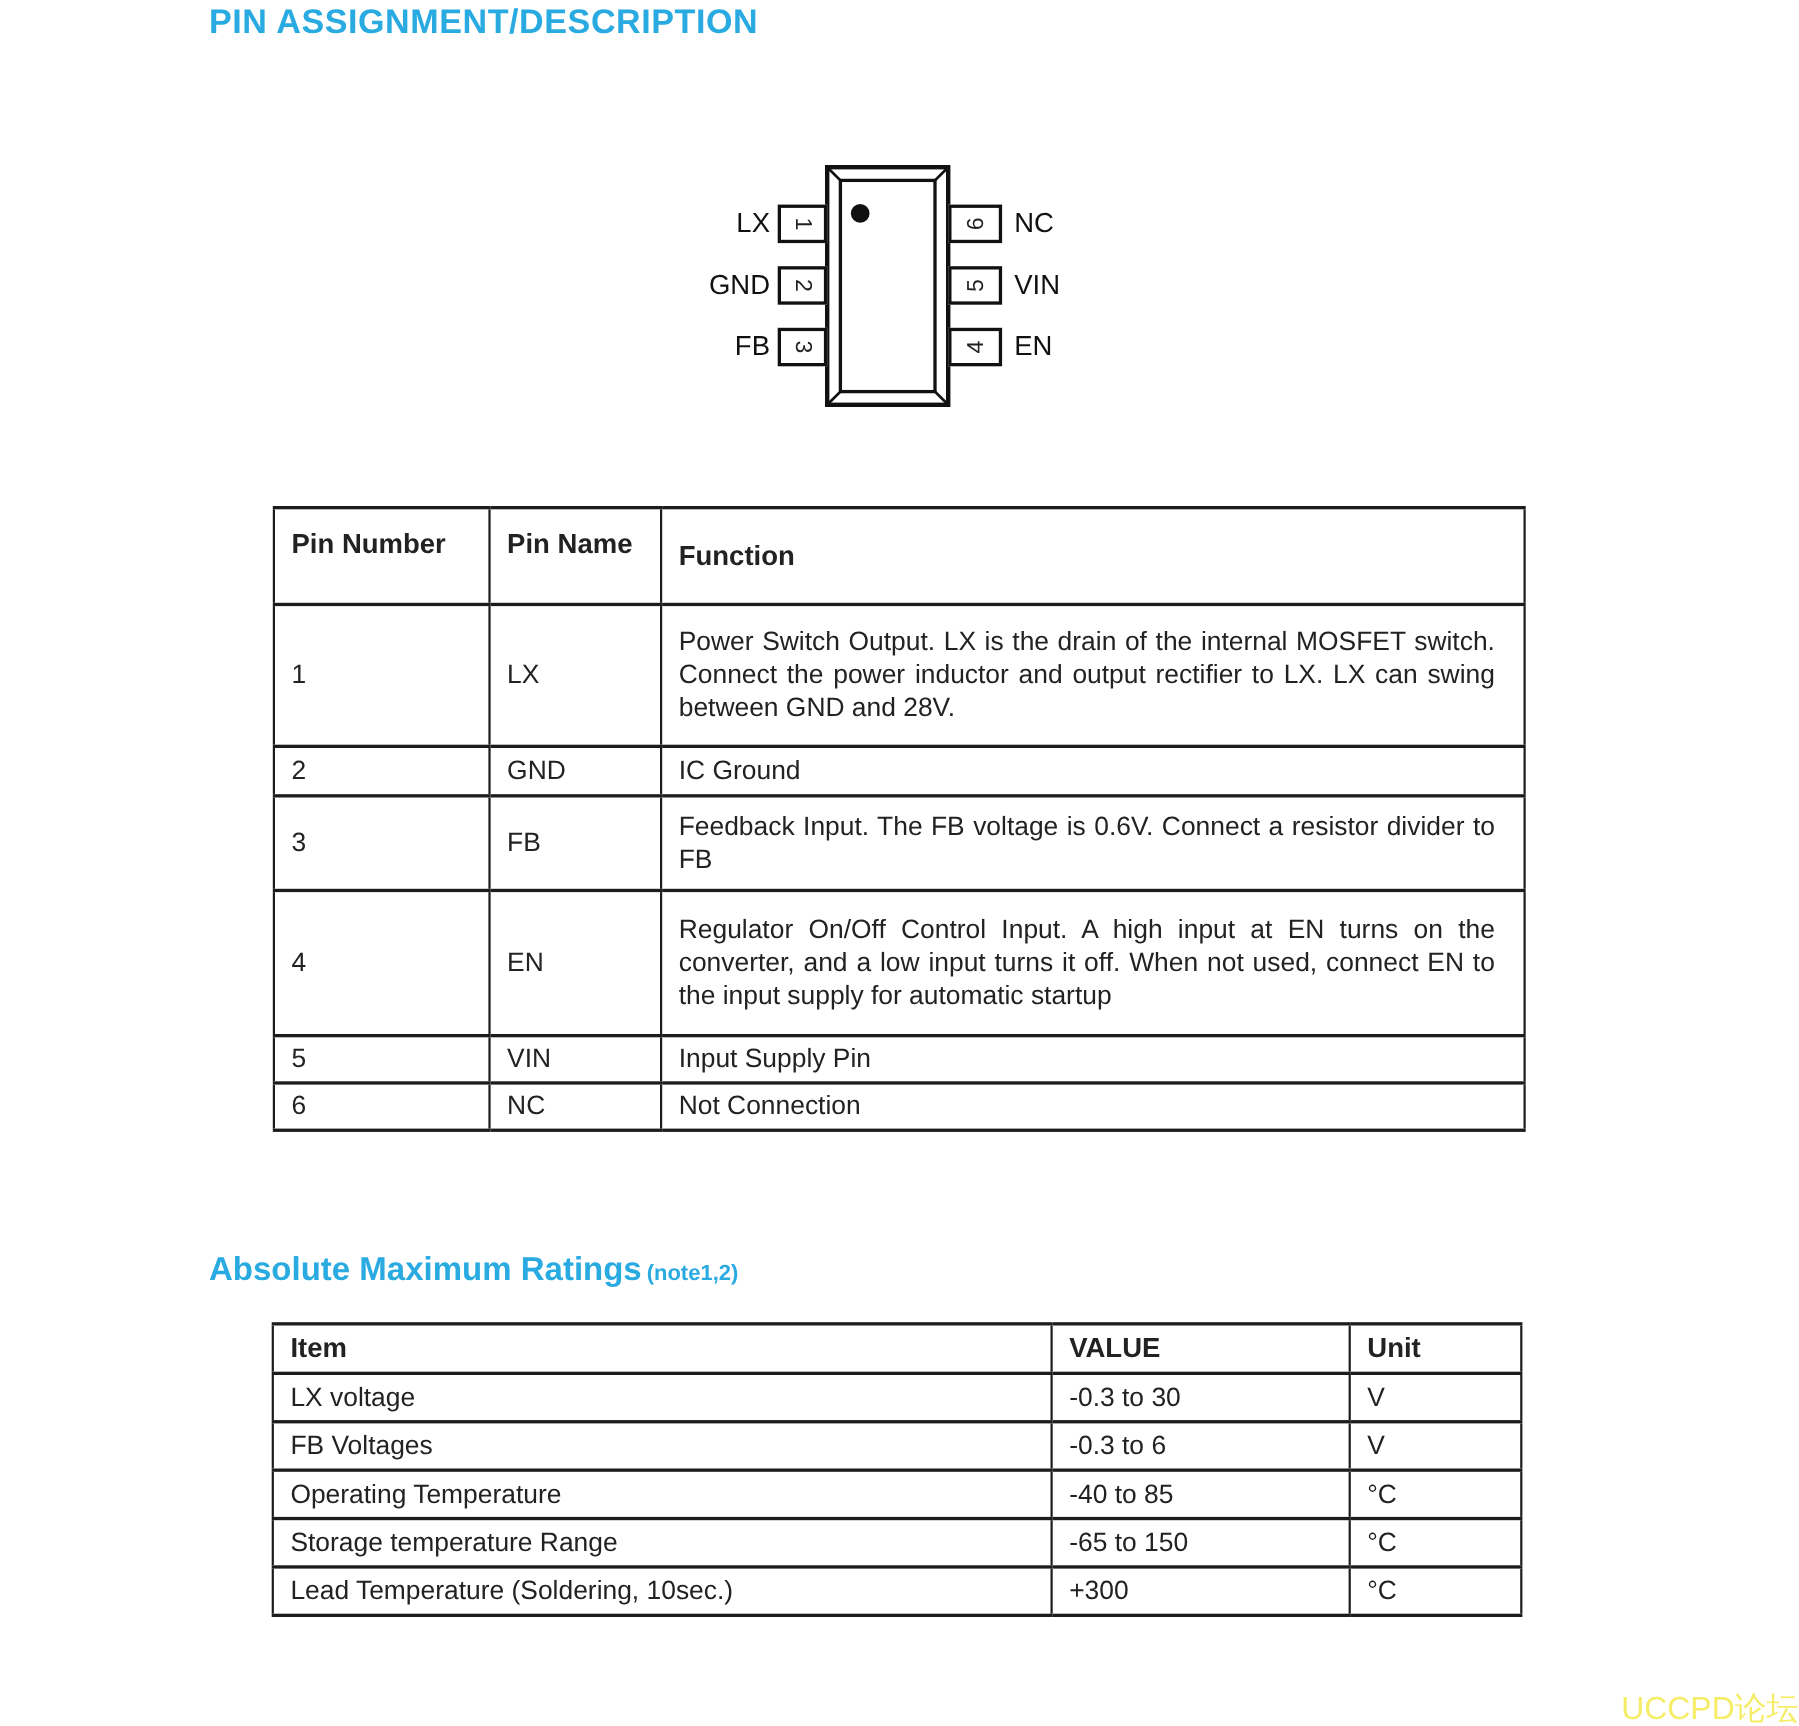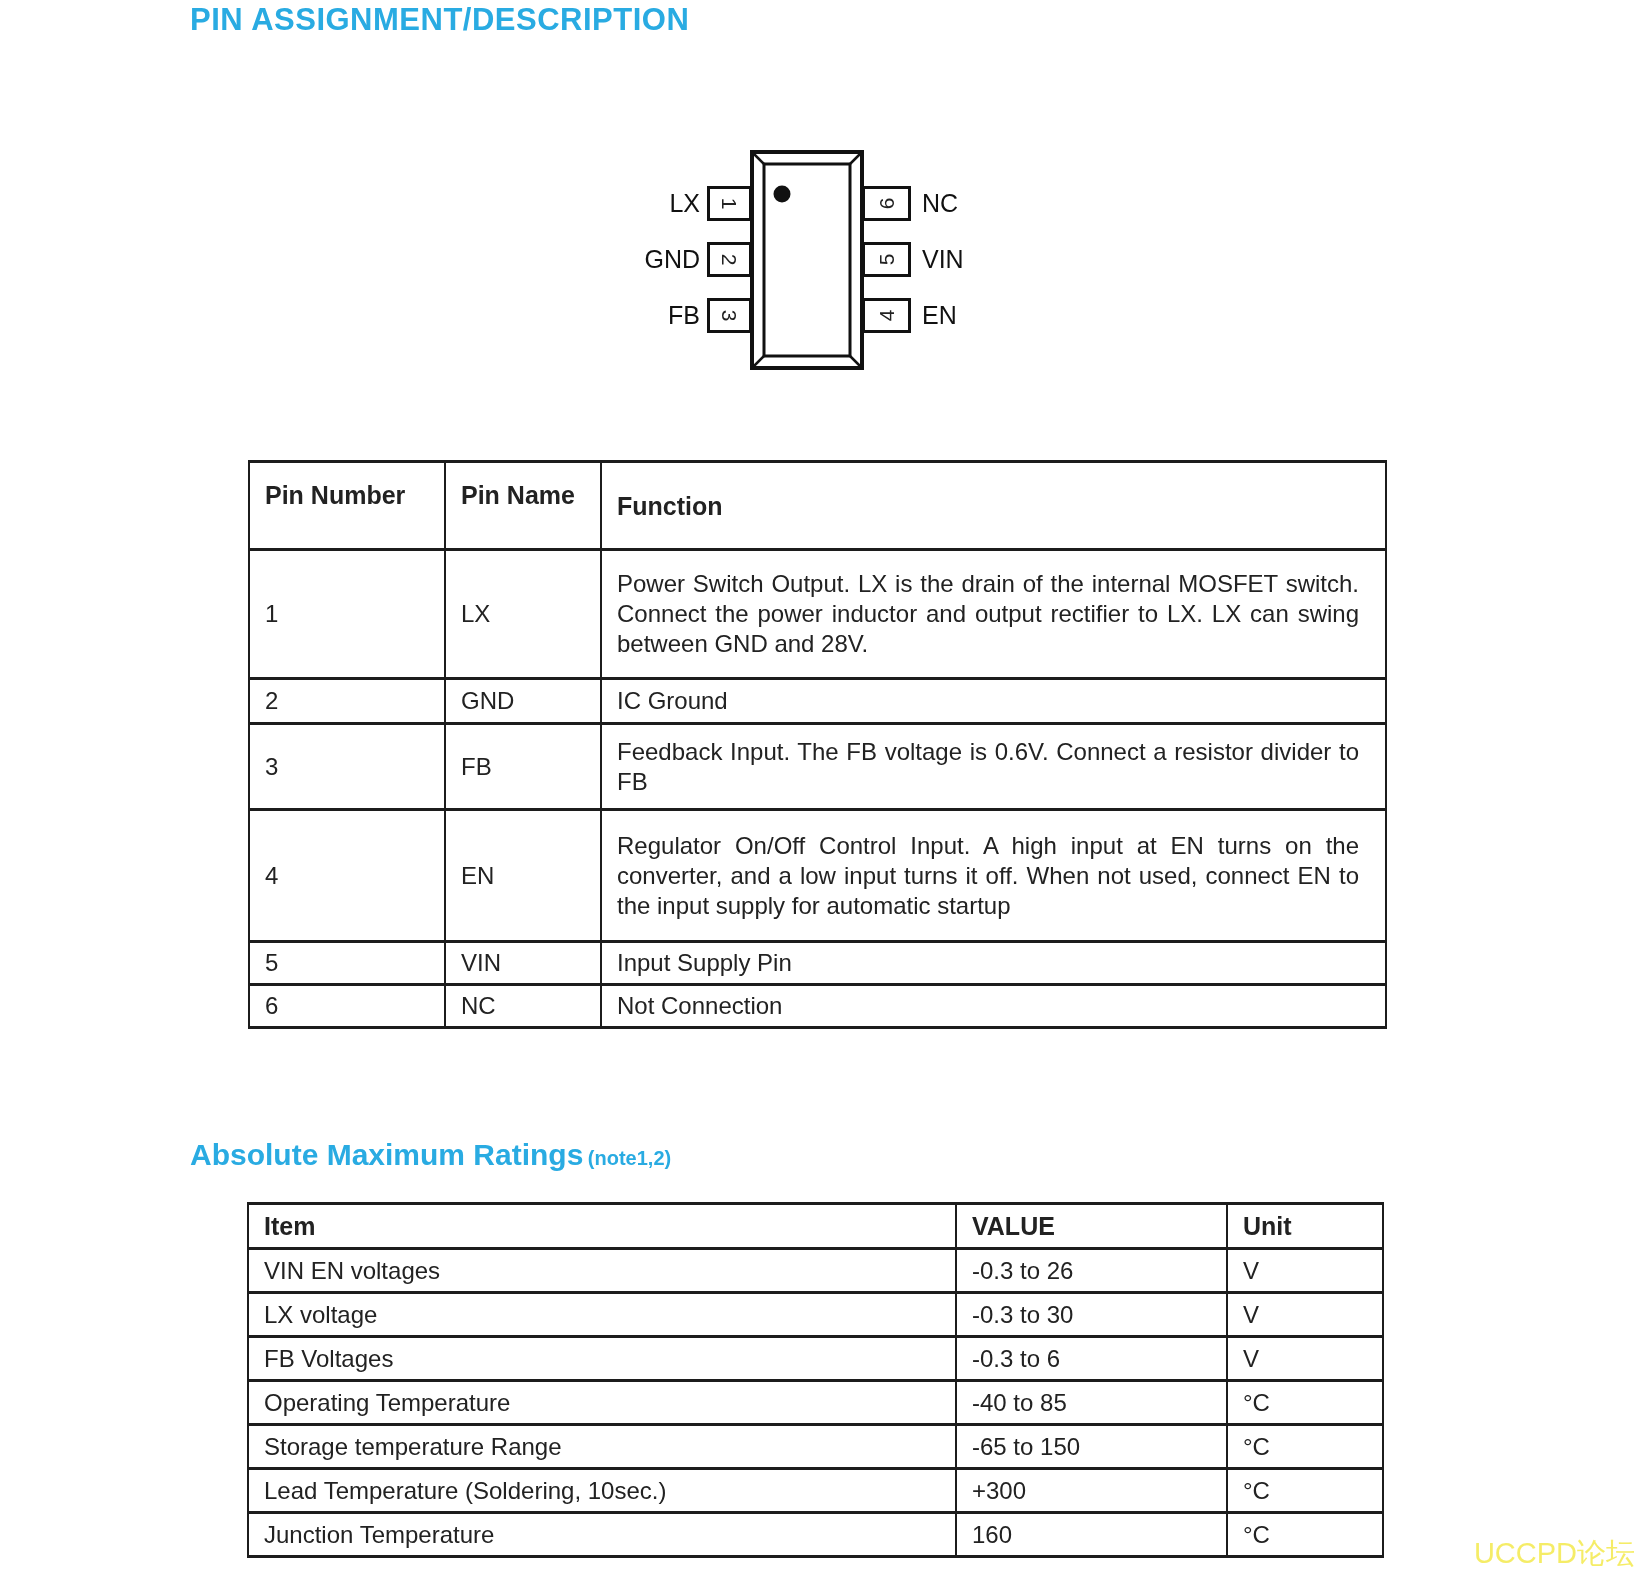--- a/index.html
+++ b/index.html
@@ -182,25 +182,20 @@
       <col style="width:271px">
       <col>
     </colgroup>
   <tbody>
       <tr class="head">
     <th>Item</th>
     <th>VALUE</th>
     <th>Unit</th>
   </tr>
   <tr class="r">
-    <td>VIN EN voltages</td>
-    <td>-0.3 to 26</td>
-    <td>V</td>
-  </tr>
-  <tr class="r">
     <td>LX voltage</td>
     <td>-0.3 to 30</td>
     <td>V</td>
   </tr>
   <tr class="r">
     <td>FB Voltages</td>
     <td>-0.3 to 6</td>
     <td>V</td>
   </tr>
   <tr class="r">
@@ -211,21 +206,16 @@
   <tr class="r">
     <td>Storage temperature Range</td>
     <td>-65 to 150</td>
     <td>°C</td>
   </tr>
   <tr class="r">
     <td>Lead Temperature (Soldering, 10sec.)</td>
     <td>+300</td>
     <td>°C</td>
   </tr>
-  <tr class="r">
-    <td>Junction Temperature</td>
-    <td>160</td>
-    <td>°C</td>
-  </tr>
 </tbody>
   </table>
 
 <div class="watermark">UCCPD论坛</div>
 
 </body></html>

